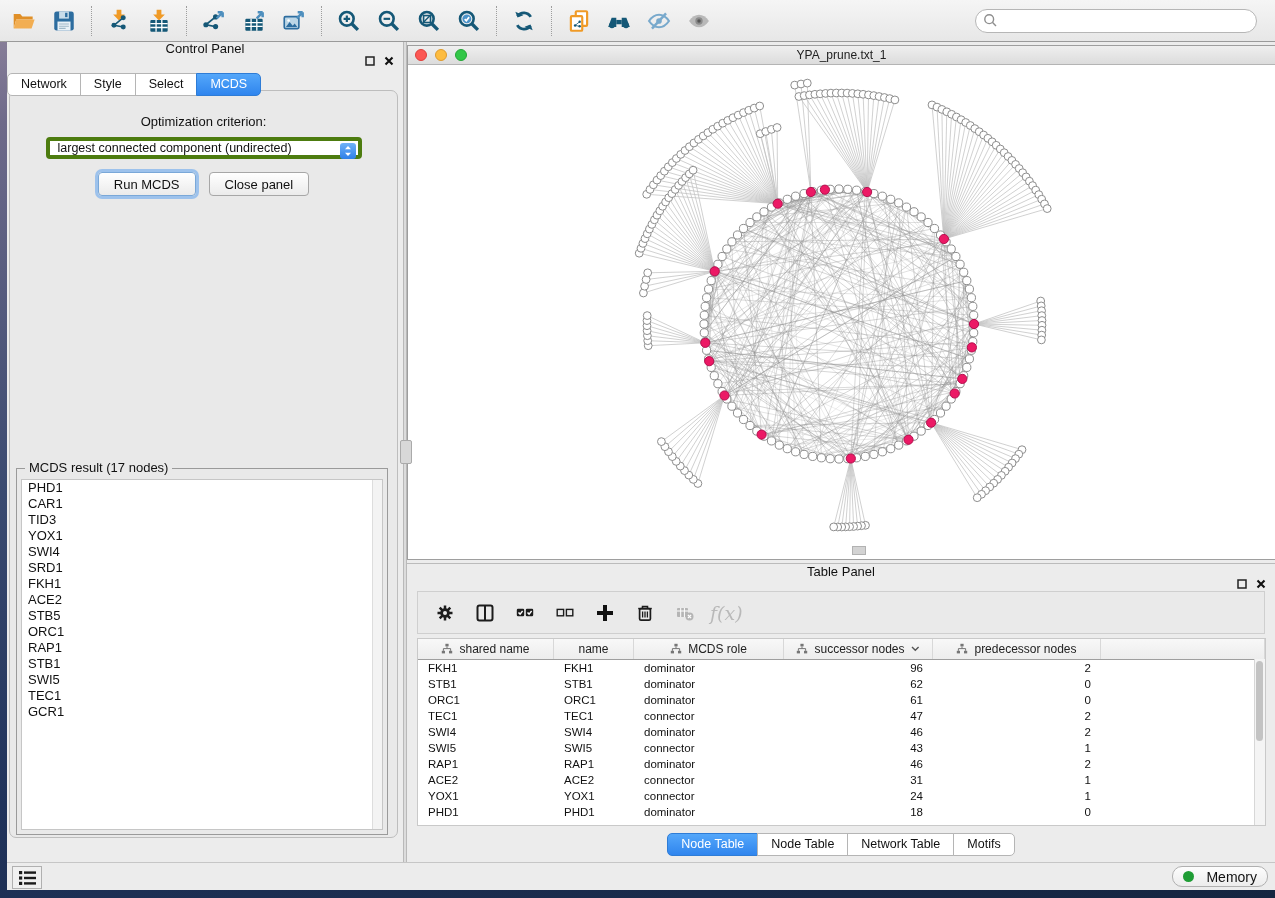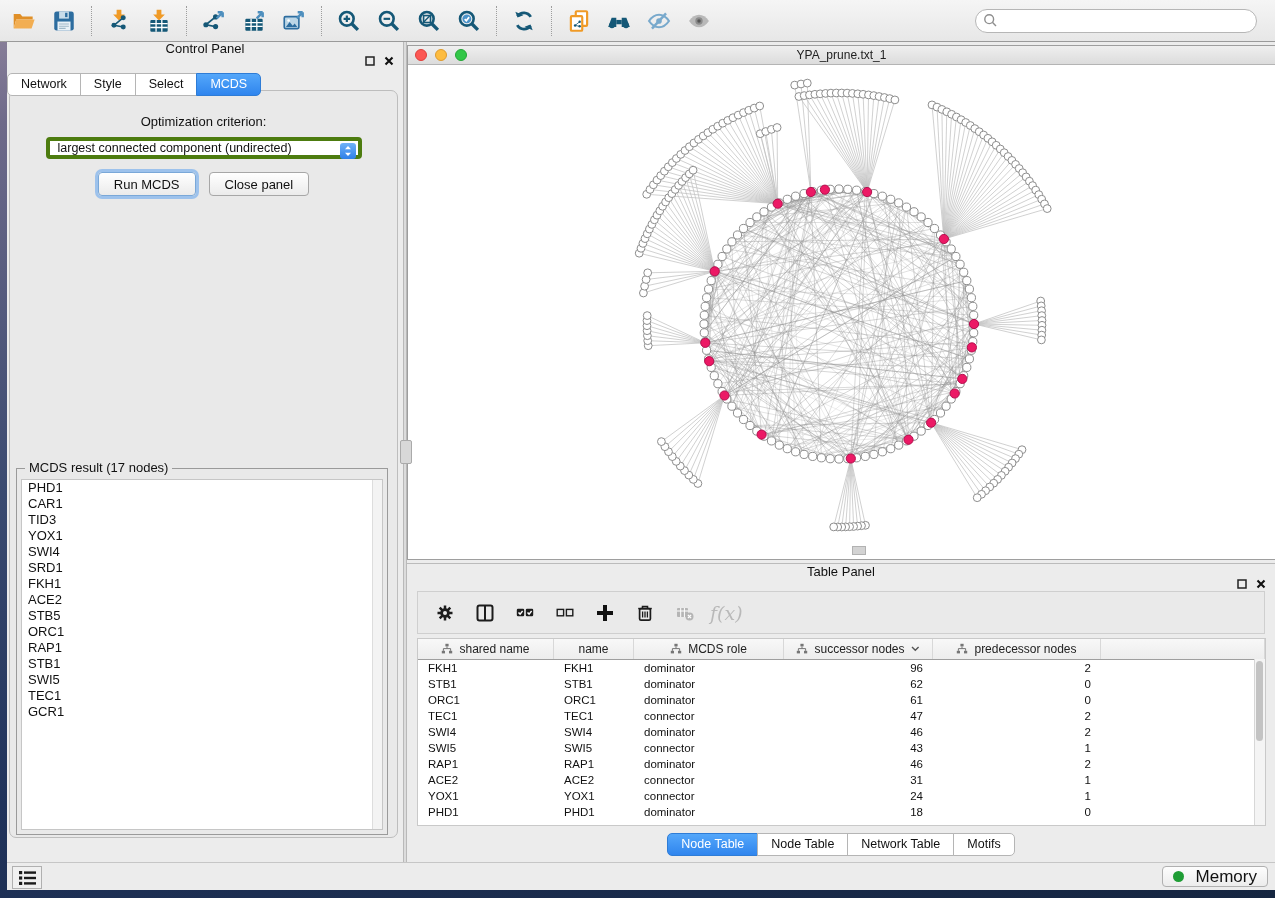--- a/index.html
+++ b/index.html
@@ -81,23 +81,23 @@
   .nt-cell{padding:0 10px;white-space:nowrap;overflow:hidden;box-sizing:border-box;flex:none;}
   .al-r{text-align:right;}
   .nt-scroll{position:absolute;right:0;top:20px;bottom:0;width:10px;background:#f4f4f4;border-left:1px solid #d7d7d7;}
   .nt-thumb{position:absolute;top:2px;left:1px;width:7px;height:80px;background:#c3c3c3;border-radius:4px;}
   .tp-tabs{position:absolute;bottom:4px;left:0;right:0;display:flex;justify-content:center;}
   
   #status-bar{position:absolute;left:7px;top:862px;width:1268px;height:28px;background:#ececec;
     border-top:1px solid #c6c6c6;z-index:2;box-sizing:border-box;}
   .sb-list{position:absolute;left:5px;top:3px;width:28px;height:21px;border:1px solid #b0b0b0;background:#f0f0f0;
     display:flex;align-items:center;justify-content:center;}
-  .sb-mem{position:absolute;right:7px;top:3px;height:21px;border:1px solid #b0b0b0;border-radius:4px;
+  .sb-mem{position:absolute;right:7px;top:3px;height:21px;border:1px solid #b0b0b0;border-radius:10px;
     background:linear-gradient(#fdfdfd,#ececec);display:flex;align-items:center;gap:12px;padding:0 10px;
-    font-size:17px;color:#111;box-sizing:border-box;}
+    font-size:14px;color:#111;box-sizing:border-box;}
   .mem-dot{width:11px;height:11px;border-radius:50%;background:#1f9d35;}
 </style>
 </head>
 <body>
 
 <div id="app-bg"></div>
 
 <div id="toolbar">
   <div id="toolbar-groups">
       <div class="tb-btn">

